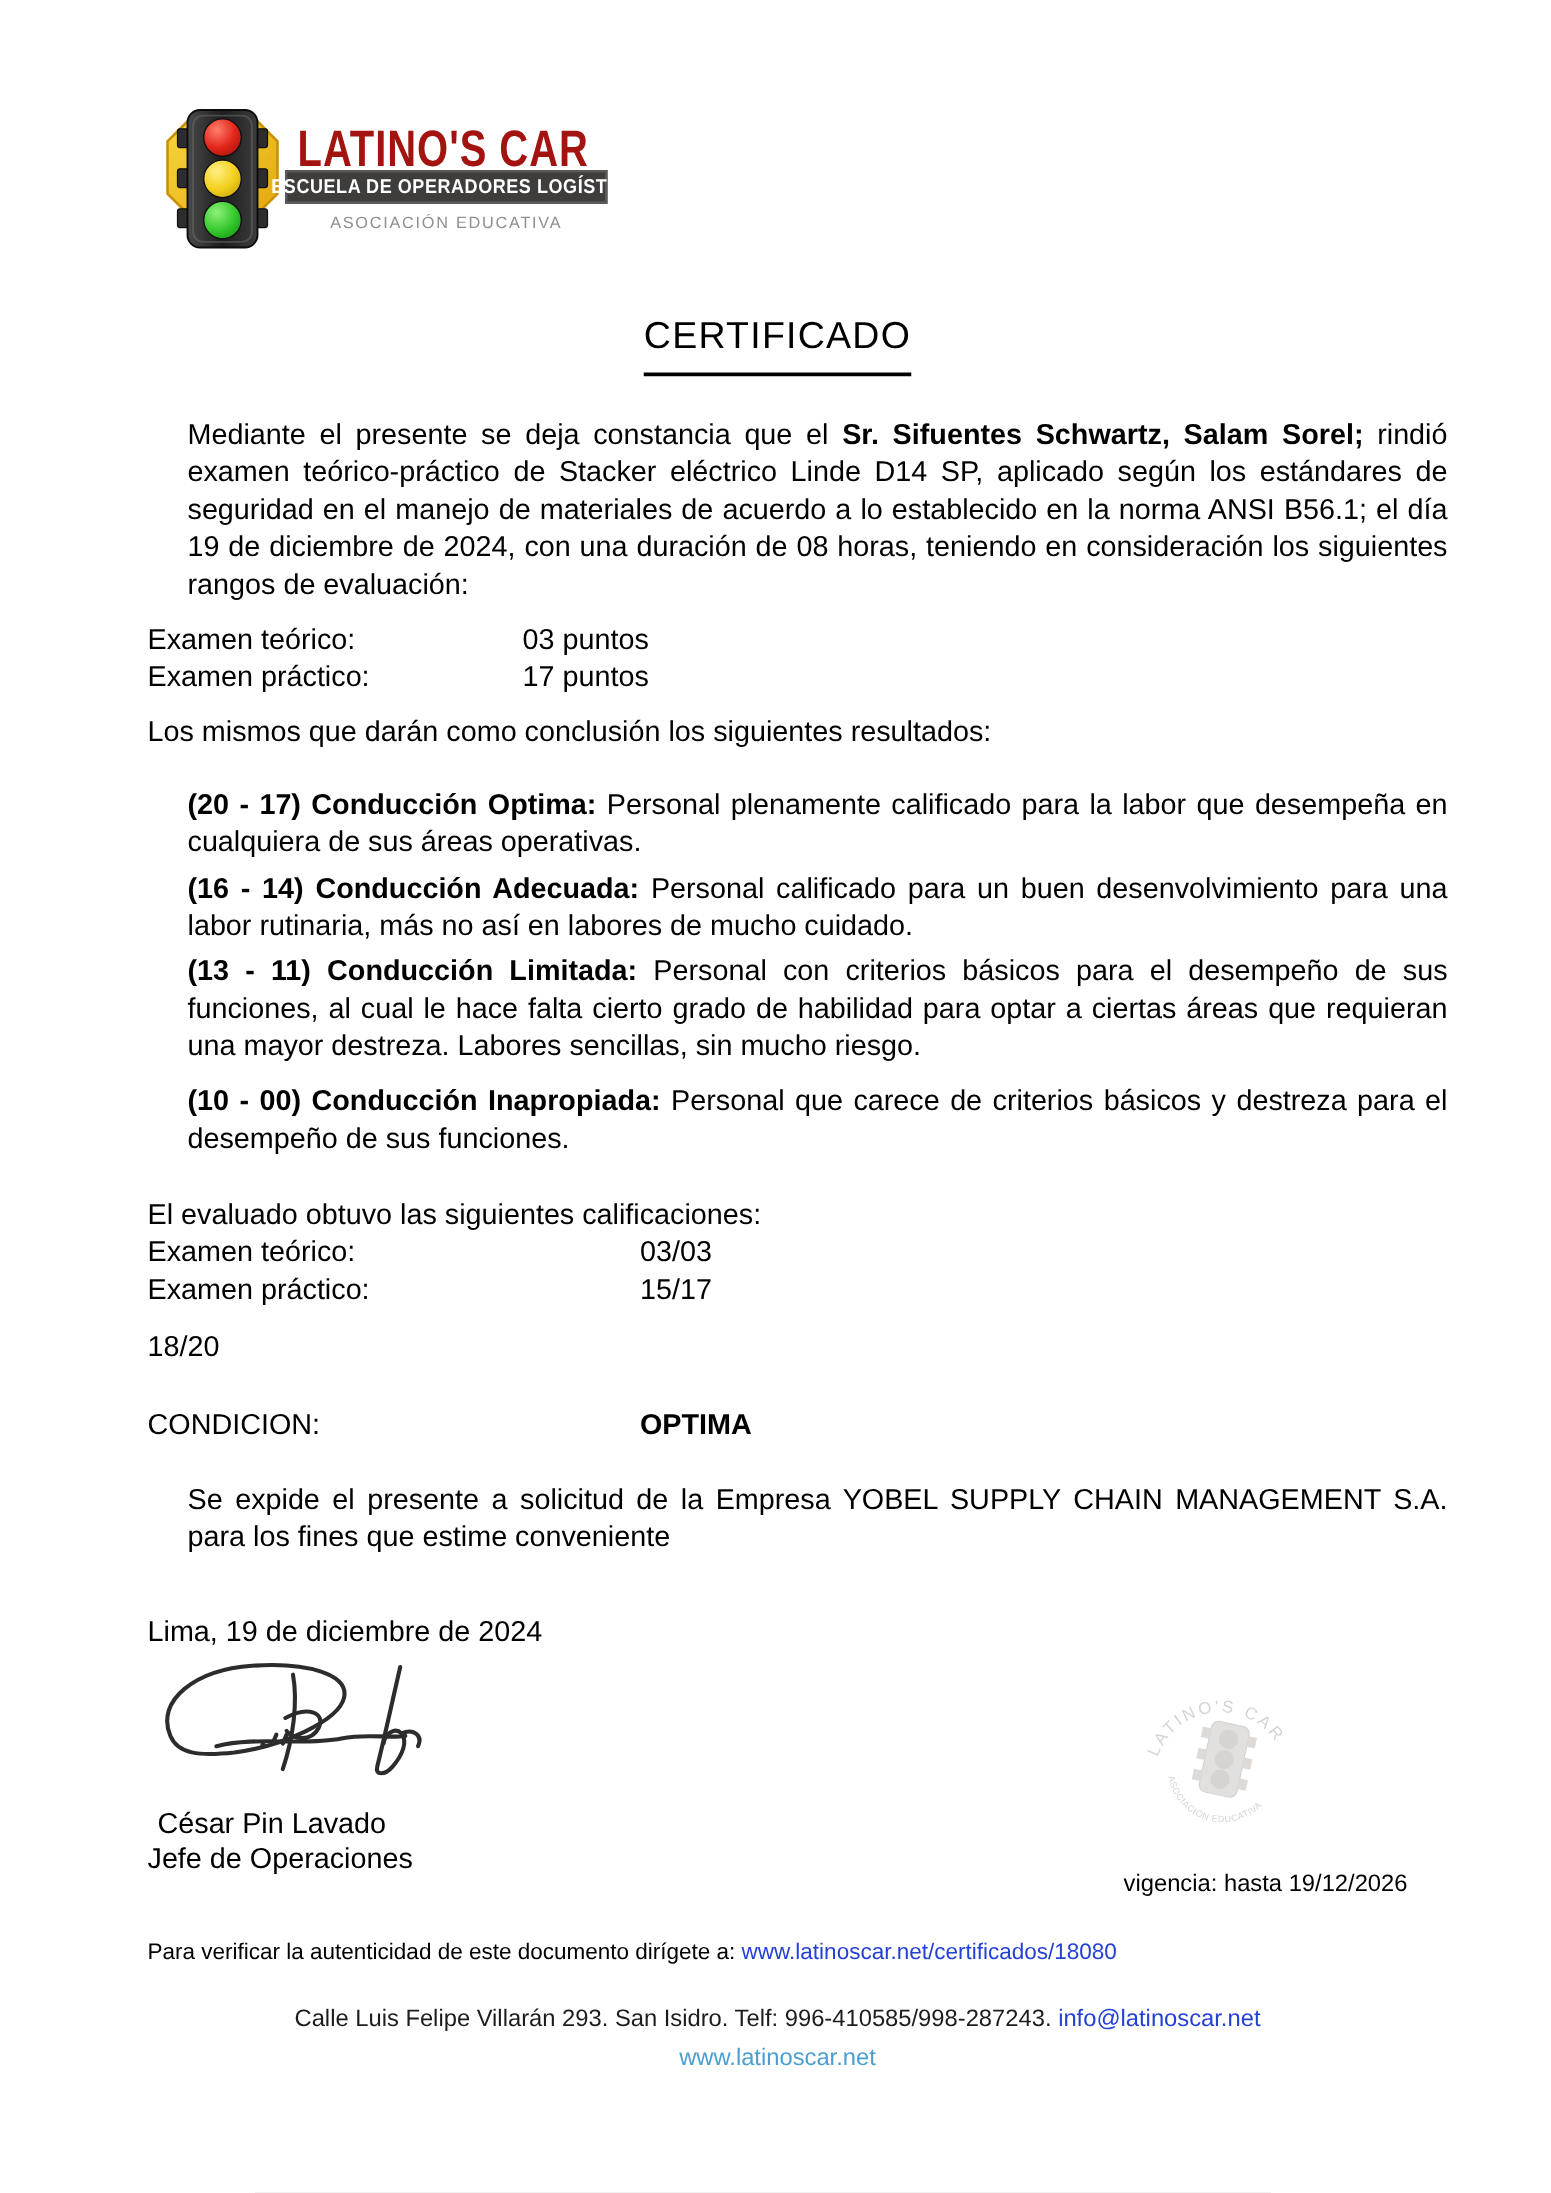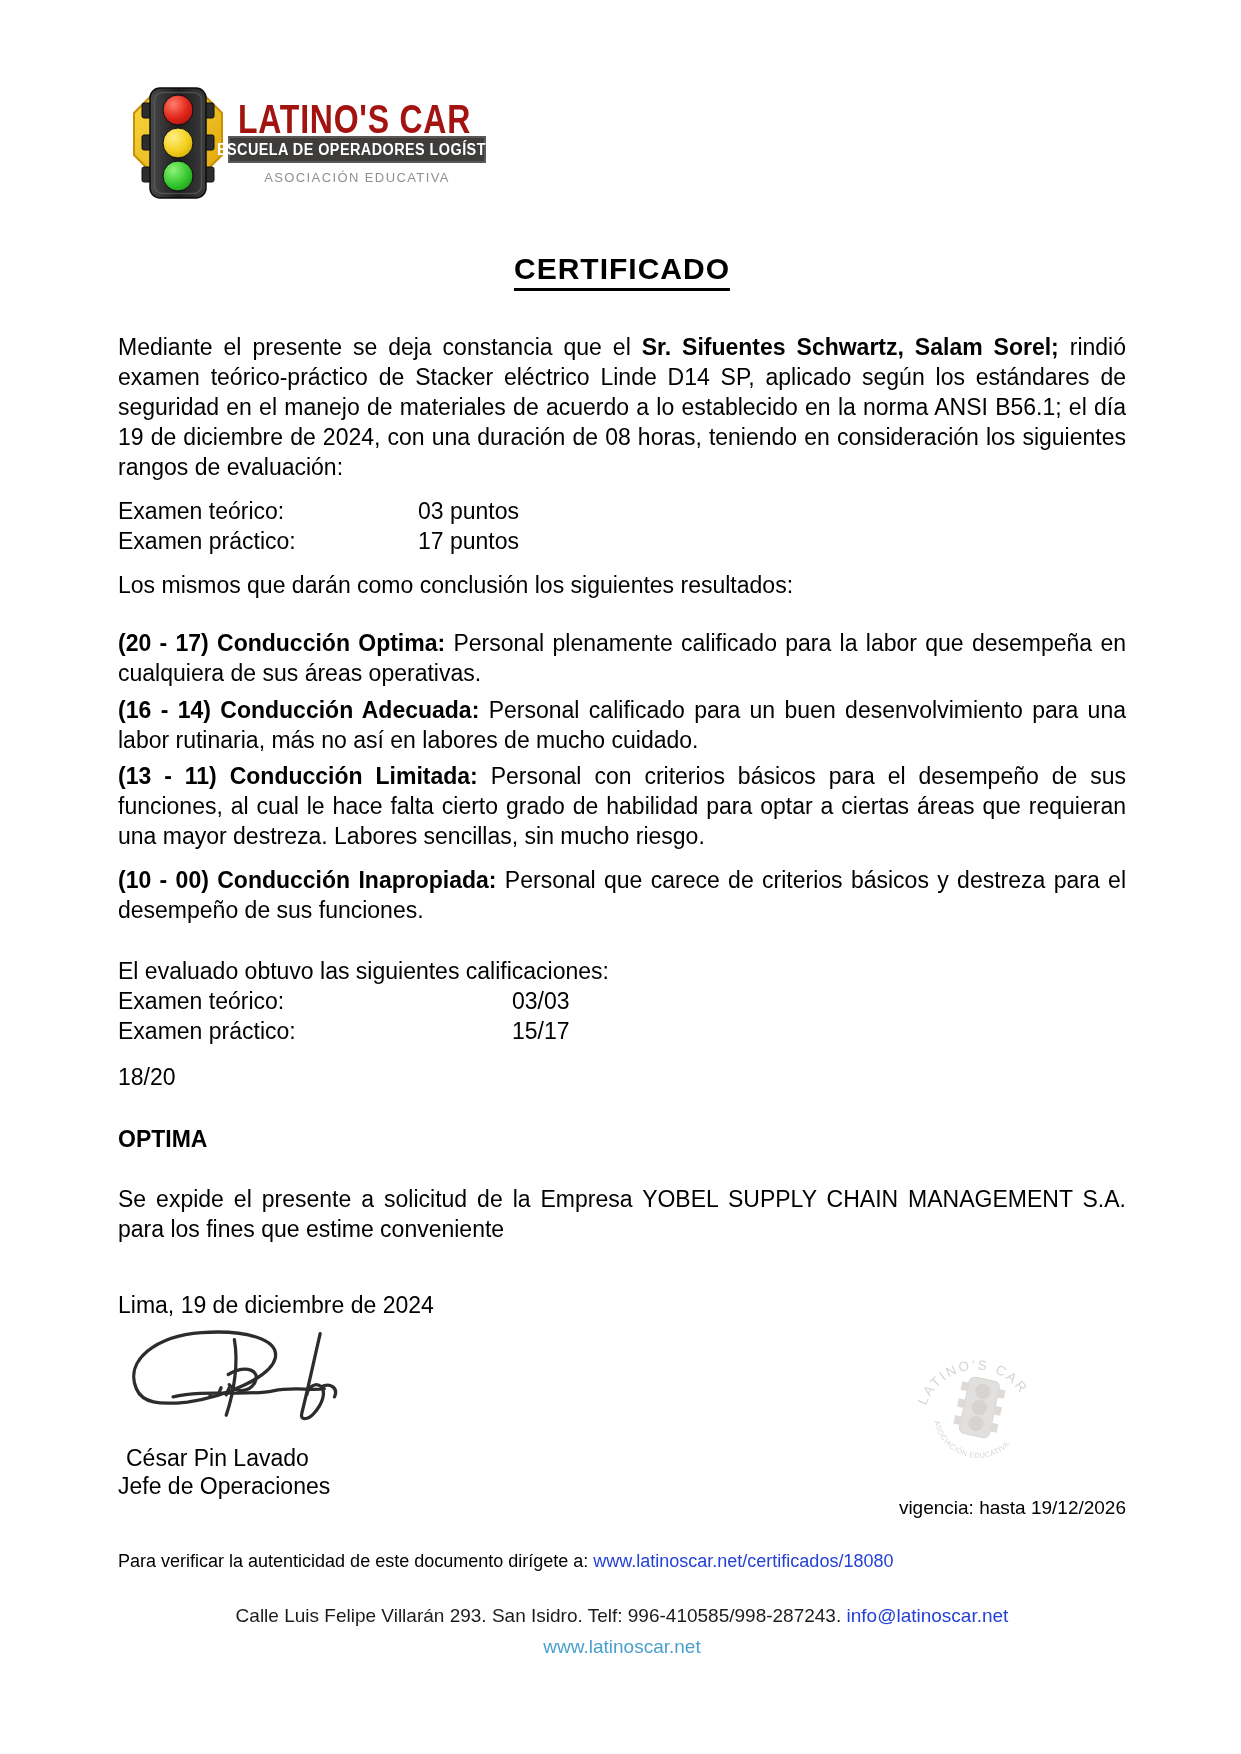--- a/index.html
+++ b/index.html
@@ -7,30 +7,30 @@
     --light_red:#e02418; --light_yellow:#f2cf1a; --light_green:#35c72e;
     --link_blue:#2441d6; --website_blue:#4a9fd0; --watermark_gray:#b5b0ac;
   }
   *{margin:0;padding:0;box-sizing:border-box;}
   html,body{background:#e8e8e8;}
   .page{
     position:relative;width:1241px;height:1754px;background:#ffffff;
     margin:0 auto;font-family:"Liberation Sans",sans-serif;color:#000;overflow:hidden;
   }
   .blk{position:absolute;left:118px;width:1008px;font-size:23px;line-height:30px;}
-  .just{text-align:justify;}
+  .just{text-align:justify;margin-left:32px;}
   .lead{font-weight:bold;}
   .row{display:flex;}
   .rlabel{flex:0 0 auto;}
   .w1{width:300px;}
   .w2{width:394px;}
   .title-wrap{text-align:center;}
   .title-text{
-    display:inline-block;font-size:30px;font-weight:bold;letter-spacing:1px;
-    border-bottom:3px solid #000;padding-bottom:2px;line-height:34px;
+    display:inline-block;font-size:30px;font-weight:normal;letter-spacing:1px;
+    border-bottom:3px solid #000;padding-bottom:12px;line-height:34px;
   }
   
   .logo{position:absolute;left:0;top:0;}
   .logo-sign{position:absolute;left:128px;top:86px;}
   .brand{
     position:absolute;left:238px;top:96px;font-size:41px;font-weight:800;
     color:var(--brand_red);white-space:nowrap;transform:scaleX(.78);transform-origin:left top;
     letter-spacing:1px;
   }
   .banner{
@@ -142,20 +142,21 @@
     <span>03/03</span>
   </div>
   <div class="blk row" style="top:1016px">
     <span class="rlabel w2">Examen práctico:</span>
     <span>15/17</span>
   </div>
   <div class="blk row" style="top:1062px">
     <span>18/20</span>
   </div>
   <div class="blk row" style="top:1124px">
+    <span class="rlabel w2">CONDICION:</span>
     <b>OPTIMA</b>
   </div>
 
   <p class="blk just" style="top:1184px">Se expide el presente a solicitud de la Empresa YOBEL SUPPLY CHAIN MANAGEMENT S.A. para los fines que estime conveniente</p>
 
   <p class="blk" style="top:1290px">Lima, 19 de diciembre de 2024</p>
 
   <svg class="signature" width="240" height="110" viewBox="0 0 235 105">
     <g fill="none" stroke="#1b1b1b" stroke-width="3.2" stroke-linecap="round" stroke-linejoin="round" opacity=".92">
       <path d="M16,64 C4,36 36,12 80,9 C124,6 156,16 152,34 C148,52 104,72 66,77 C38,80 22,78 16,64"></path>

